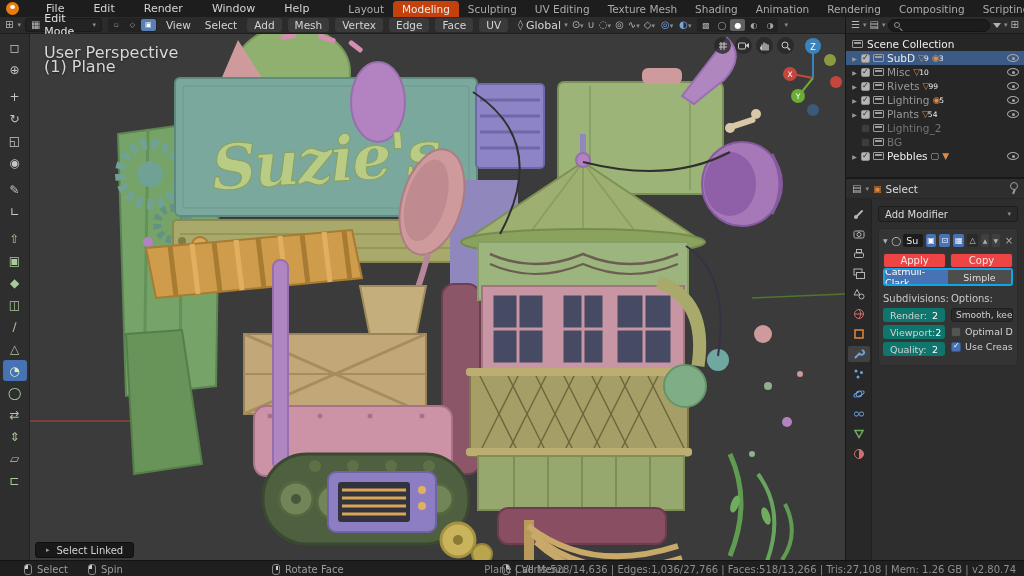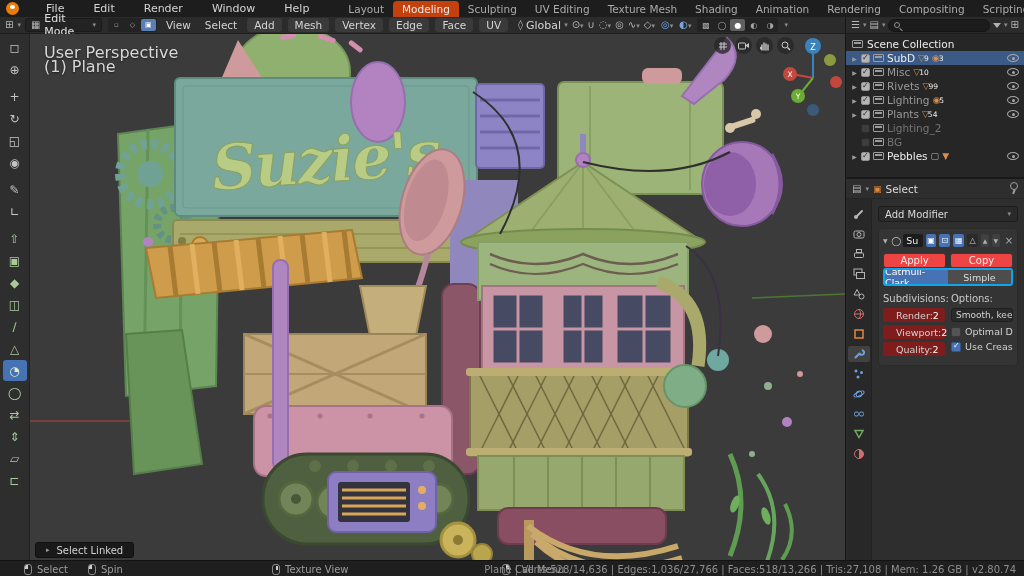--- a/index.html
+++ b/index.html
@@ -104,21 +104,21 @@
 .mh-arr{color:#b0b0b0;font-size:6px;width:10px;height:13px;background:#404040;border-radius:2px;display:flex;align-items:center;justify-content:center;margin-left:1px}
 .mh-x{margin-left:3px;color:#aaa;font-size:10px}
 .btnrow{display:flex;gap:4px;margin-top:5px}
 .btn{flex:1;height:15px;background:#ef4444;border:1px solid #393939;border-radius:3px;display:flex;align-items:center;justify-content:center;color:#ececec}
 .algo{display:flex;margin-top:0;border-radius:3px;overflow:hidden;border:2px solid #0ea5e9}
 .algo span{flex:1;height:14px;display:flex;align-items:center;justify-content:center;background:#4d4d4d;color:#dcdcdc;font-size:9.5px}
 .algo span.active{background:var(--accent,#4772b3);color:#fff}
 .cols{display:flex;gap:6px;margin-top:7px}
 .col{flex:1;min-width:0}
 .col-label{color:#cbcbcb;margin-bottom:4px}
-.fld{height:14px;background:#7f1d1d;border-radius:3px;display:flex;align-items:center;padding:0 13px;margin-bottom:3px;justify-content:space-between}
+.fld{height:14px;background:#0f766e;border-radius:3px;display:flex;align-items:center;padding:0 7px;margin-bottom:3px;justify-content:space-between}
 .fld .fl{color:#d2d2d2;font-size:9.5px}
 .fld .fv{color:#fff;font-size:9.5px}
 .dd{height:14px;background:#2a2a2a;border:1px solid #1f1f1f;border-radius:3px;display:flex;align-items:center;padding:0 4px;justify-content:space-between;color:#d2d2d2;font-size:9px;margin-bottom:4px;white-space:nowrap;overflow:hidden}
 .cbrow{display:flex;align-items:center;gap:4px;margin-bottom:4px}
 .pcb{width:10px;height:10px;border-radius:2px;background:#545454;border:1px solid #393939;position:relative;flex:none}
 .pcb.on{background:var(--accent,#4772b3);border-color:#33568a}
 .pcb.on:after{content:'✓';position:absolute;left:1px;top:-2px;font-size:8px;color:#fff}
 .cbl{color:#d2d2d2;font-size:9.5px;white-space:nowrap;overflow:hidden}
 
 
@@ -728,21 +728,21 @@
     <div class="sb-item" style="left:24px">
       <span class="mouse l"></span>
       <span>Select</span>
     </div>
     <div class="sb-item" style="left:88px">
       <span class="mouse l"></span>
       <span>Spin</span>
     </div>
     <div class="sb-item" style="left:272px">
       <span class="mouse m"></span>
-      <span>Texture View</span>
+      <span>Rotate Face</span>
     </div>
     <div class="sb-item" style="left:502px">
       <span class="mouse r"></span>
       <span>Call Menu</span>
     </div>
     <div class="sb-stats">Plane | Verts:528/14,636 | Edges:1,036/27,766 | Faces:518/13,266 | Tris:27,108 | Mem: 1.26 GB | v2.80.74</div>
   </div>
 
 </div>
 

